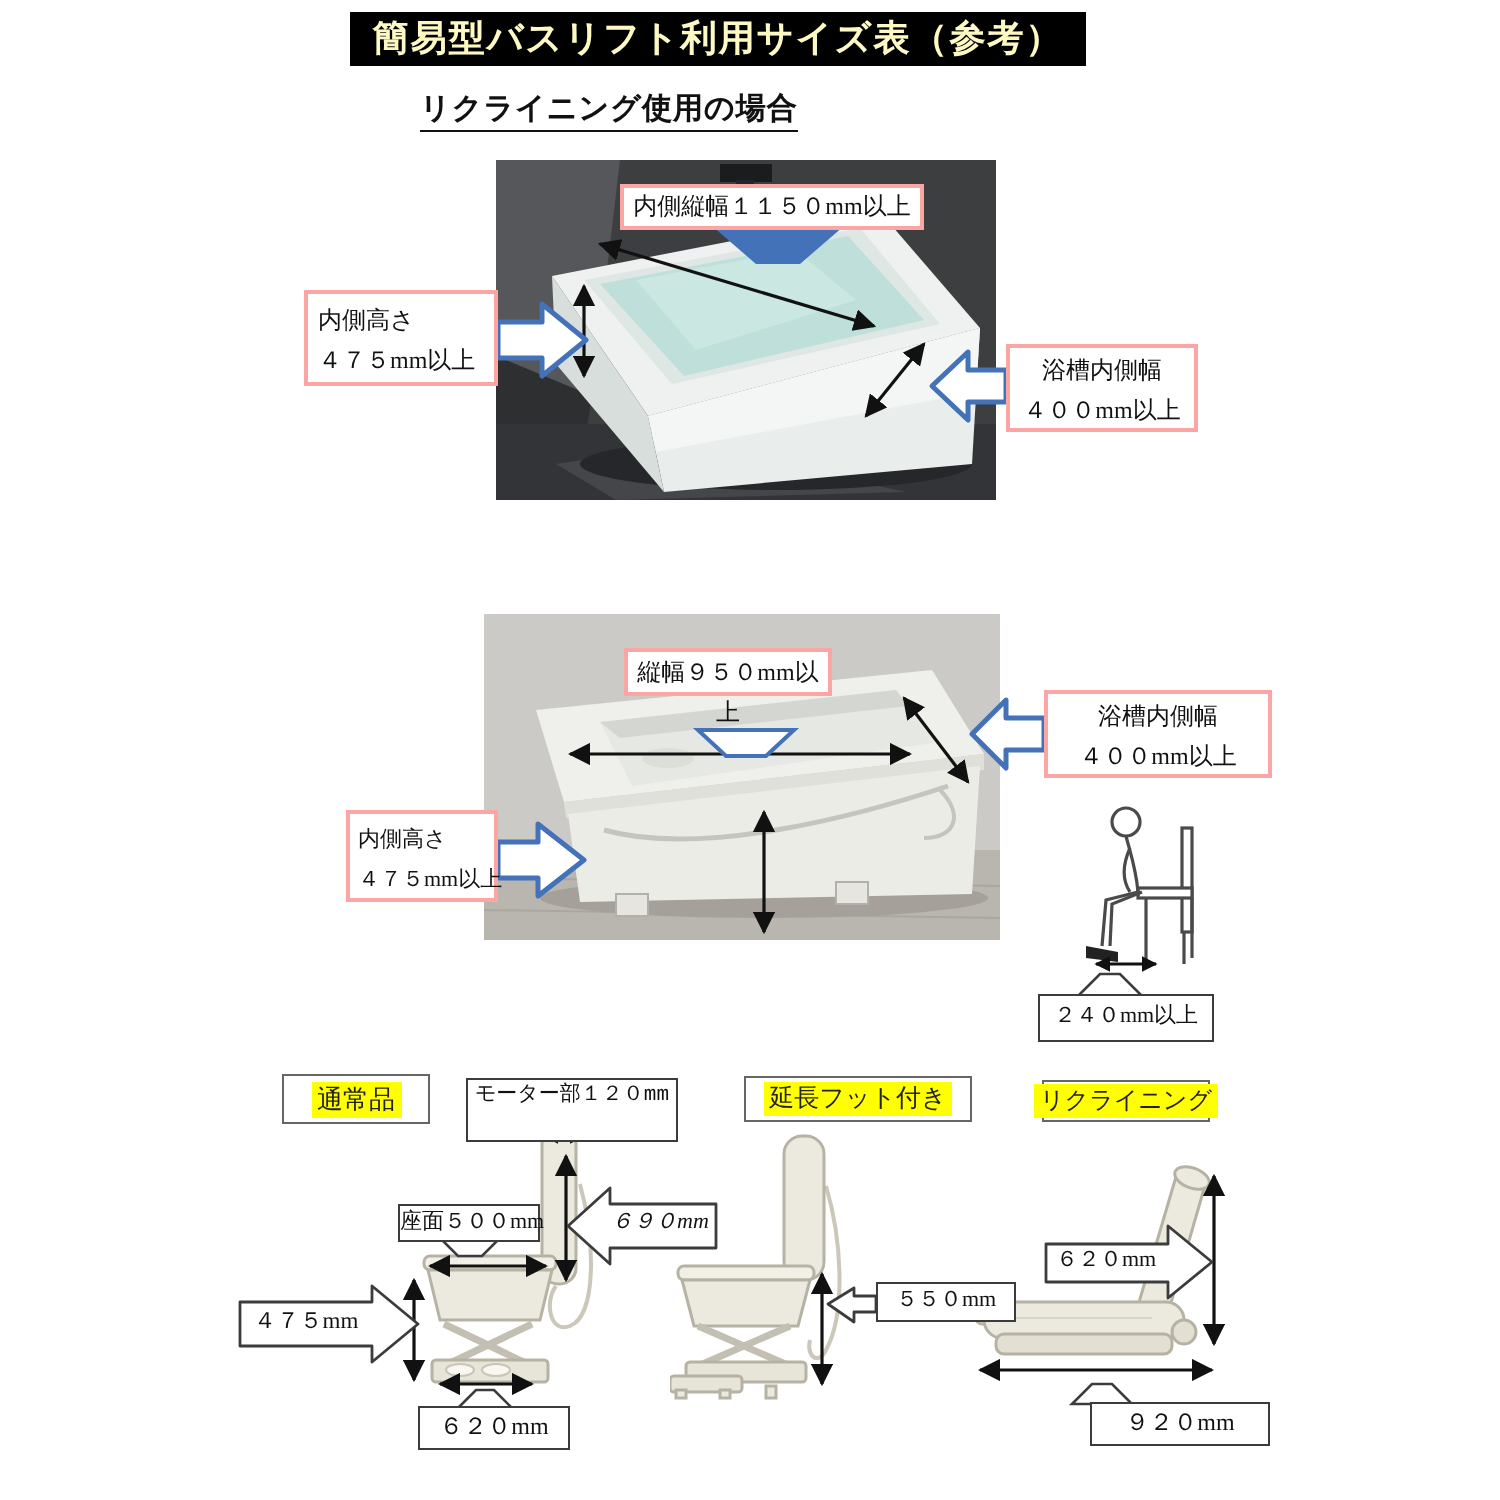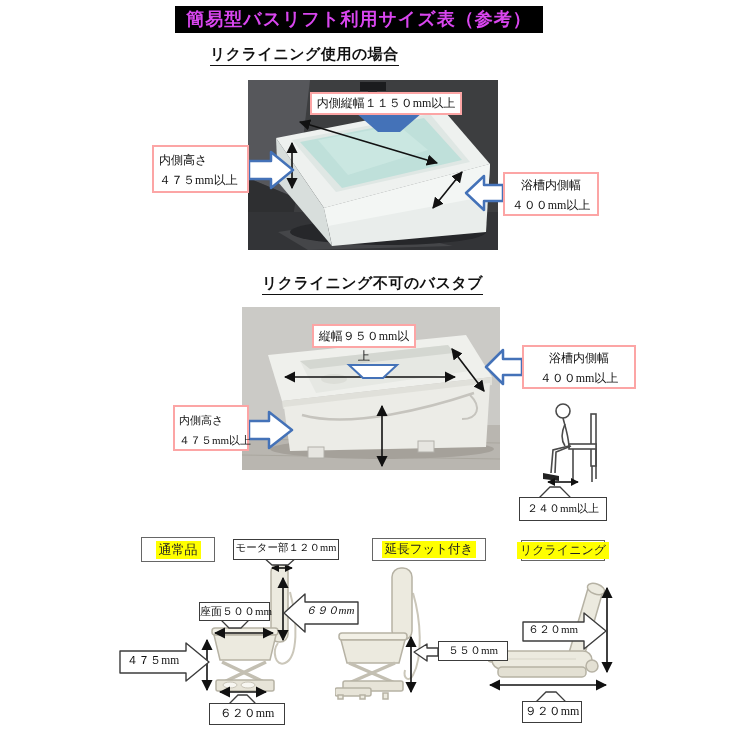--- a/index.html
+++ b/index.html
@@ -1,19 +1,19 @@
 <!DOCTYPE html>
 <html><head>
 <meta charset="utf-8">
 <style>
   html,body{margin:0;padding:0;background:#fff;}
   .page{position:relative;width:750px;height:750px;background:#fff;overflow:hidden;
         font-family:"Liberation Serif","DejaVu Serif",serif;color:#111;}
   .abs{position:absolute;}
-  .title{background:#000;color:#d946ef;text-align:center;font-size:18px;font-weight:bold;
+  .title{background:#000;color:#fef9c3;text-align:center;font-size:18px;font-weight:bold;
          letter-spacing:1px;line-height:27px;box-sizing:border-box;}
   .heading{font-size:15px;font-weight:bold;border-bottom:1.5px solid #111;padding-bottom:1px;
            letter-spacing:0.5px;white-space:nowrap;}
   .co{border:2px solid #fca5a5;background:#fff;text-align:center;box-sizing:border-box;
       font-size:12px;color:#111;}
   .co .ln{line-height:20px;white-space:nowrap;}
   .bk{border:1.4px solid #3c3c3c;background:#fff;text-align:center;box-sizing:border-box;
       color:#111;white-space:nowrap;}
   .lbl{border:1.4px solid #666;background:#fff;box-sizing:border-box;display:flex;
        align-items:center;justify-content:center;}
@@ -41,21 +41,20 @@
     <ellipse cx="140" cy="152" rx="98" ry="13" fill="#26272a"></ellipse>
     <polygon points="28,58 192,26 242,84 76,128" fill="#eef1ef"></polygon>
     <polygon points="44,60 182,34 222,82 88,112" fill="#dfe7e4"></polygon>
     <polygon points="52,62 176,38 214,80 94,108" fill="#bfe0da"></polygon>
     <polygon points="70,60 150,45 180,70 100,95" fill="#cfeae4" opacity="0.7"></polygon>
     <polygon points="76,128 242,84 238,152 84,166" fill="#e9edeb"></polygon>
     <polygon points="76,128 242,84 240,116 80,146" fill="#f3f6f4"></polygon>
     <polygon points="28,58 76,128 84,166 30,102" fill="#d8dedc"></polygon>
   </svg>
 
-  <div class="abs heading" style="left:262px;top:274px;">リクライニング不可のバスタブ</div>
 
   <svg class="abs" style="left:242px;top:307px;" width="258" height="163" viewBox="0 0 258 163">
     <rect width="258" height="163" fill="#cbcac6"></rect>
     <rect y="118" width="258" height="45" fill="#b9b6b0"></rect>
     <line x1="0" y1="132" x2="258" y2="136" stroke="#aaa79f" stroke-width="1"></line>
     <line x1="0" y1="148" x2="258" y2="152" stroke="#aaa79f" stroke-width="1"></line>
     <ellipse cx="140" cy="142" rx="112" ry="10" fill="#a5a19a"></ellipse>
     <polygon points="26,48 224,28 250,70 40,94" fill="#eff0ec"></polygon>
     <polygon points="40,94 250,70 250,78 41,102" fill="#e0e0da"></polygon>
     <polygon points="58,54 206,38 228,64 74,86" fill="#e6e8e3"></polygon>
@@ -214,24 +213,24 @@
   <div class="abs lbl" style="left:141px;top:537px;width:74px;height:25px;font-size:13px;">
     <span>通常品</span>
     </div>
   <div class="abs lbl" style="left:372px;top:538px;width:114px;height:23px;font-size:12.5px;">
     <span>延長フット付き</span>
     </div>
   <div class="abs lbl" style="left:521px;top:540px;width:84px;height:21px;font-size:12px;">
     <span>リクライニング</span>
     </div>
 
-  <div class="abs bk" style="left:233px;top:539px;width:106px;height:21px;font-size:10.5px;line-height:16px;">モーター部１２０mm</div>
+  <div class="abs bk" style="left:233px;top:539px;width:106px;height:32px;font-size:10.5px;line-height:16px;font-family:Liberation Mono, monospace;">モーター部１２０mm</div>
   <div class="abs bk" style="left:199px;top:602px;width:71px;height:19px;font-size:11px;line-height:16px;">座面５００mm</div>
   <div class="atext" style="left:303px;top:603px;width:54px;font-size:11px;font-style:italic;">６９０mm</div>
   <div class="atext" style="left:121px;top:653px;width:64px;font-size:11.5px;">４７５mm</div>
   <div class="abs bk" style="left:209px;top:703px;width:76px;height:22px;font-size:12px;line-height:19px;">６２０mm</div>
 
   <div class="abs bk" style="left:438px;top:641px;width:70px;height:20px;font-size:11px;line-height:17px;">５５０mm</div>
 
   <div class="atext" style="left:524px;top:622px;width:58px;font-size:11px;">６２０mm</div>
-  <div class="abs bk" style="left:522px;top:701px;width:60px;height:22px;font-size:12px;line-height:19px;">９２０mm</div>
+  <div class="abs bk" style="left:545px;top:701px;width:90px;height:22px;font-size:12px;line-height:19px;">９２０mm</div>
 
 </div>
 
 </body></html>

